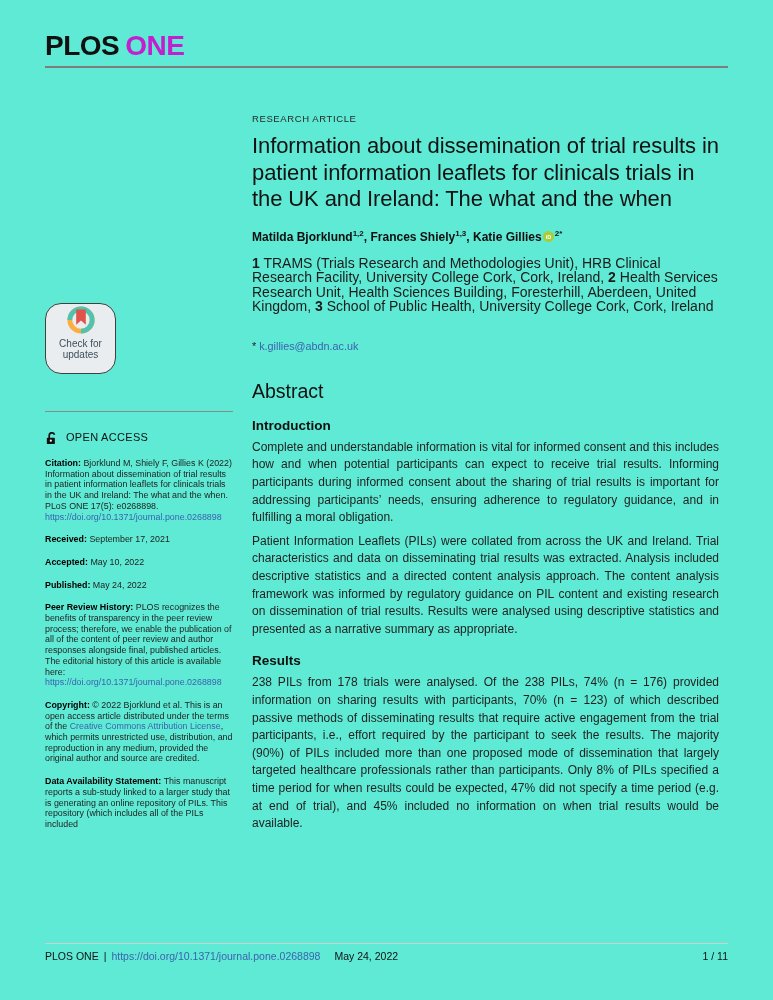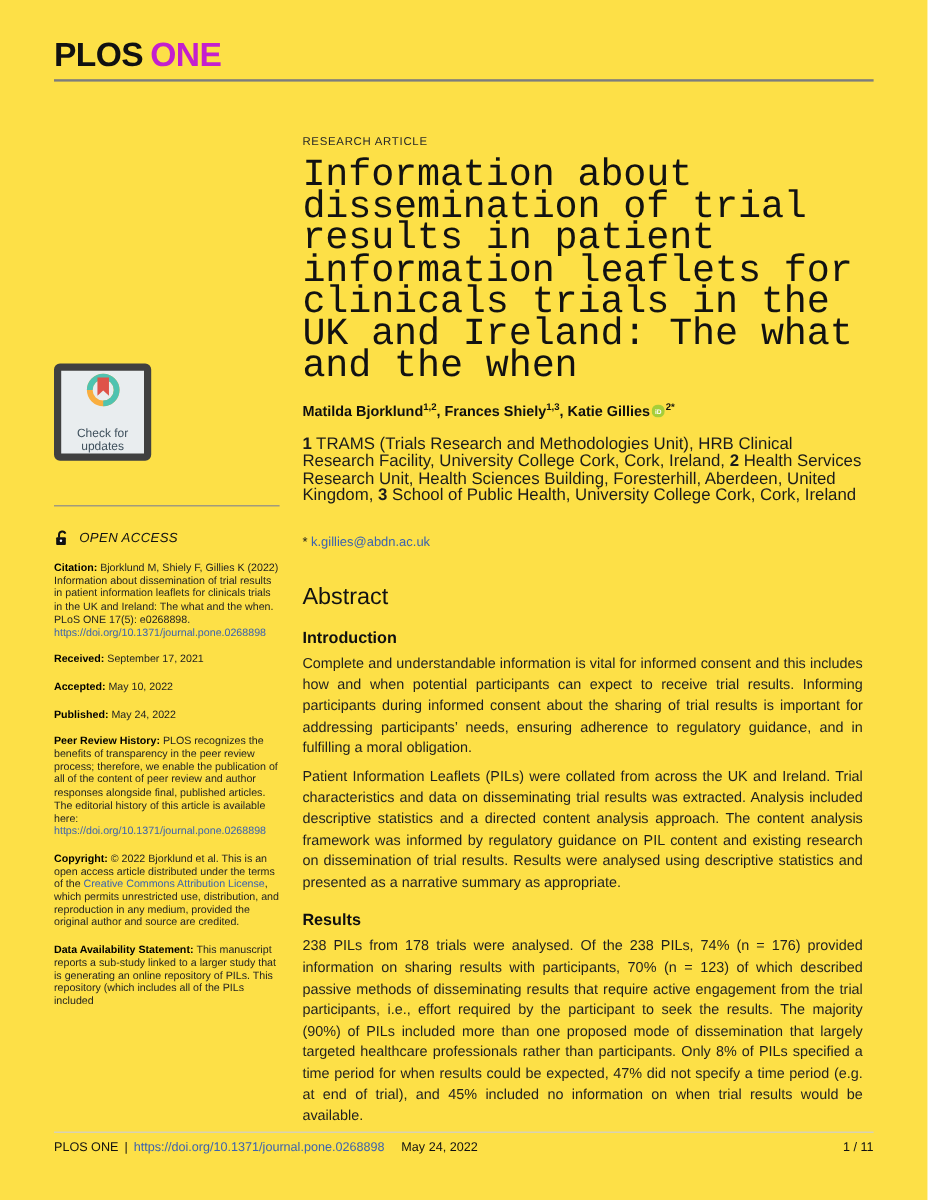--- a/index.html
+++ b/index.html
@@ -1,38 +1,38 @@
 <!DOCTYPE html>
 <html lang="en"><head>
 <meta charset="utf-8">
 <style>
   html,body{margin:0;padding:0;background:#ffffff;}
   body{font-family:"Liberation Sans", sans-serif; color:#1e1e1e;}
-  .page{position:relative;width:773px;height:1000px;background:#fde047;overflow:hidden;}
+  .page{position:relative;width:773px;height:1000px;background:#5eead4;overflow:hidden;}
 
   
   .logo{position:absolute;left:45px;top:30px;font-size:28px;font-weight:bold;letter-spacing:-0.5px;color:#111;}
   .logo .one{color:#c41fce;margin-left:6px;}
   .header-rule{position:absolute;left:45px;width:683px;top:66px;height:2px;background:#7d7d7d;}
 
   
   .sidebar{position:absolute;left:45px;top:303px;width:188px;}
-  .badge{width:69px;height:69px;background:#e9edef;border:6px solid #404040;border-radius:5px;
-         display:flex;flex-direction:column;align-items:center;justify-content:space-between;cursor:pointer;}
+  .badge{width:69px;height:69px;background:#e9edef;border:1px solid #404040;border-radius:16px;
+         display:flex;flex-direction:column;align-items:center;justify-content:flex-start;cursor:pointer;}
   .badge-text{font-size:10px;line-height:11px;color:#3e4f5c;text-align:center;margin-top:2px;}
   .sidebar-rule{border:none;border-top:1px solid #8a8a8a;margin:37px 0 0 0;width:188px;}
-  .open-access{display:flex;align-items:center;gap:7px;margin-top:19px;font-size:11px;letter-spacing:0.3px;color:#111;font-style:italic;}
+  .open-access{display:flex;gap:7px;margin-top:19px;font-size:11px;letter-spacing:0.3px;color:#111;}
   .side-block{margin-top:12px;font-size:8.9px;line-height:10.7px;color:#1f1f1f;}
   .side-block b{color:#000;}
   a.lnk{color:#3c63af;text-decoration:none;word-break:break-word;}
 
   
   .main{position:absolute;left:252px;top:113px;width:467px;}
   .kicker{font-size:9.5px;letter-spacing:0.6px;color:#282828;}
-  .title{font-size:32px;line-height:26.5px;font-weight:400;color:#121212;margin-top:9px;letter-spacing:-0.1px;font-family:Liberation Mono, monospace;}
+  .title{font-size:22px;line-height:26.5px;font-weight:400;color:#121212;margin-top:9px;letter-spacing:-0.1px;}
   .authors{margin-top:16px;font-size:12px;font-weight:bold;color:#0f0f0f;}
   .authors sup{font-size:8px;}
   .star-sup{font-size:8px;vertical-align:super;font-weight:bold;}
   .orcid{vertical-align:-1px;margin:0 1px;}
   .affiliations{margin-top:12px;font-size:14px;line-height:14.6px;color:#1b1b1b;}
   .email-line{margin-top:9px;font-size:10.8px;color:#1b1b1b;}
   .abstract-heading{margin-top:28px;font-size:19.5px;font-weight:400;color:#121212;}
   .abs-h{font-size:13.5px;font-weight:bold;color:#0f0f0f;margin-top:15px;}
   .abs-p{margin-top:6px;font-size:12px;line-height:17.6px;text-align:justify;color:#1f1f1f;hyphens:auto;}
 

